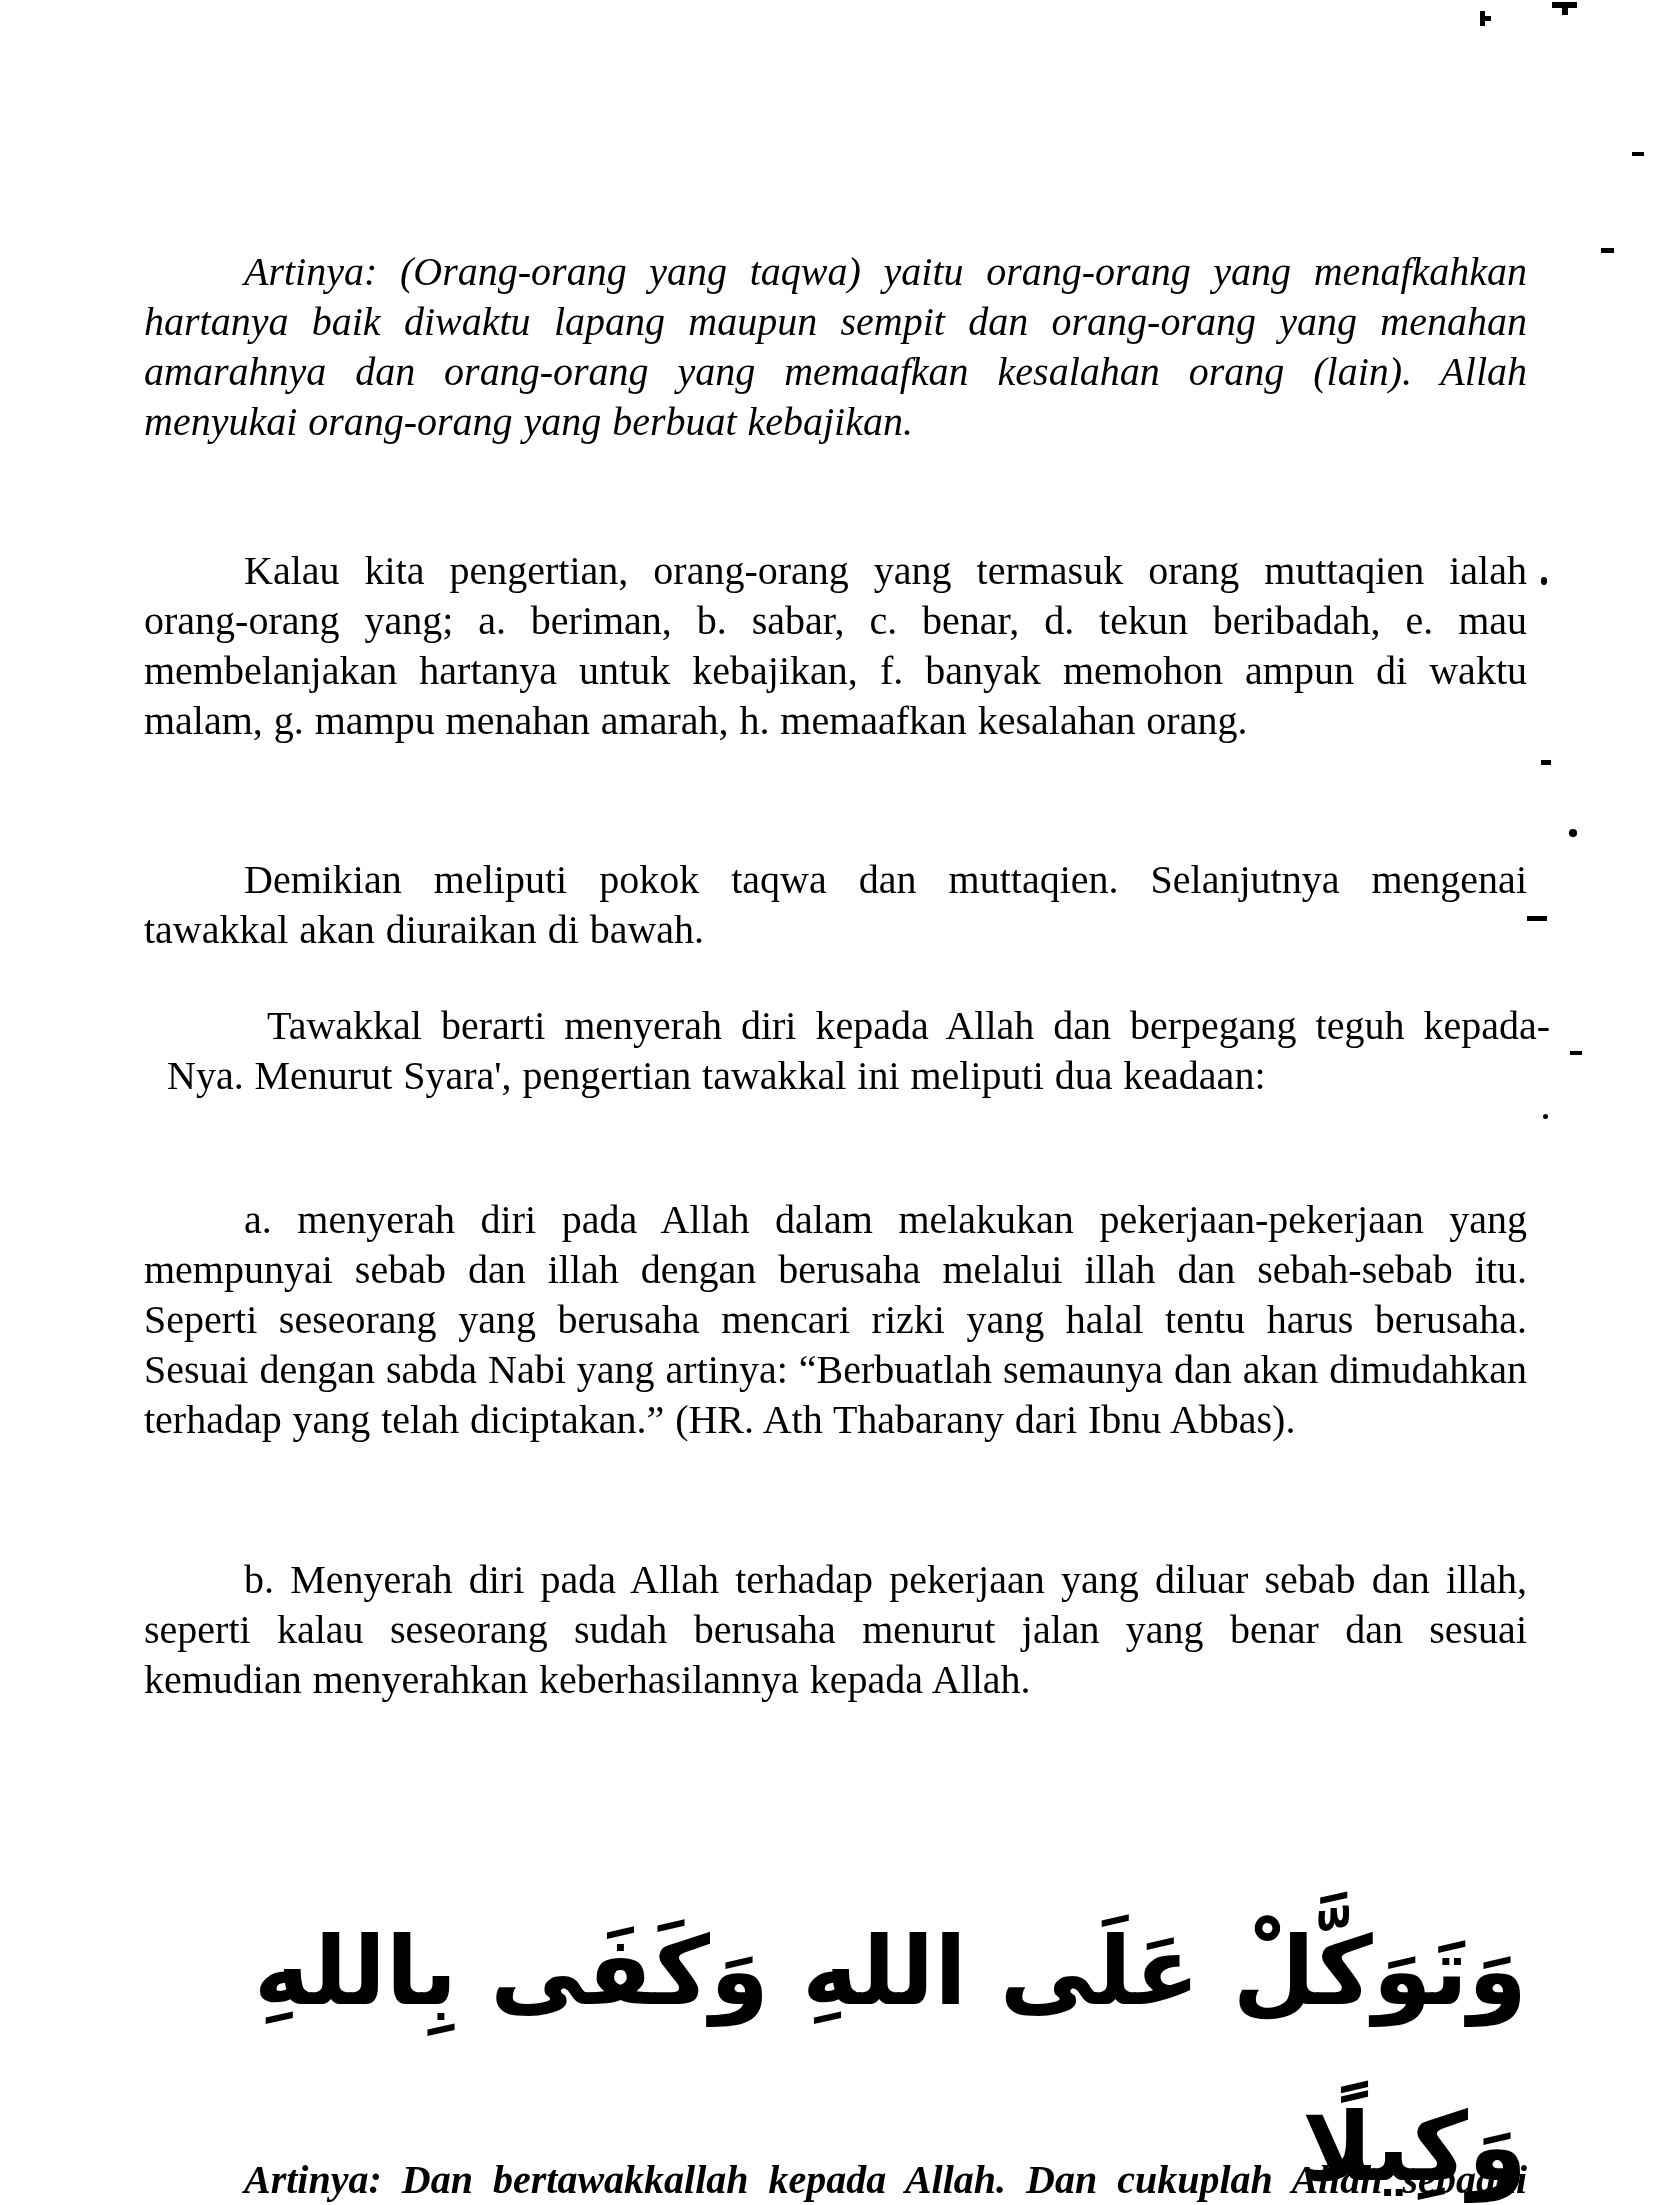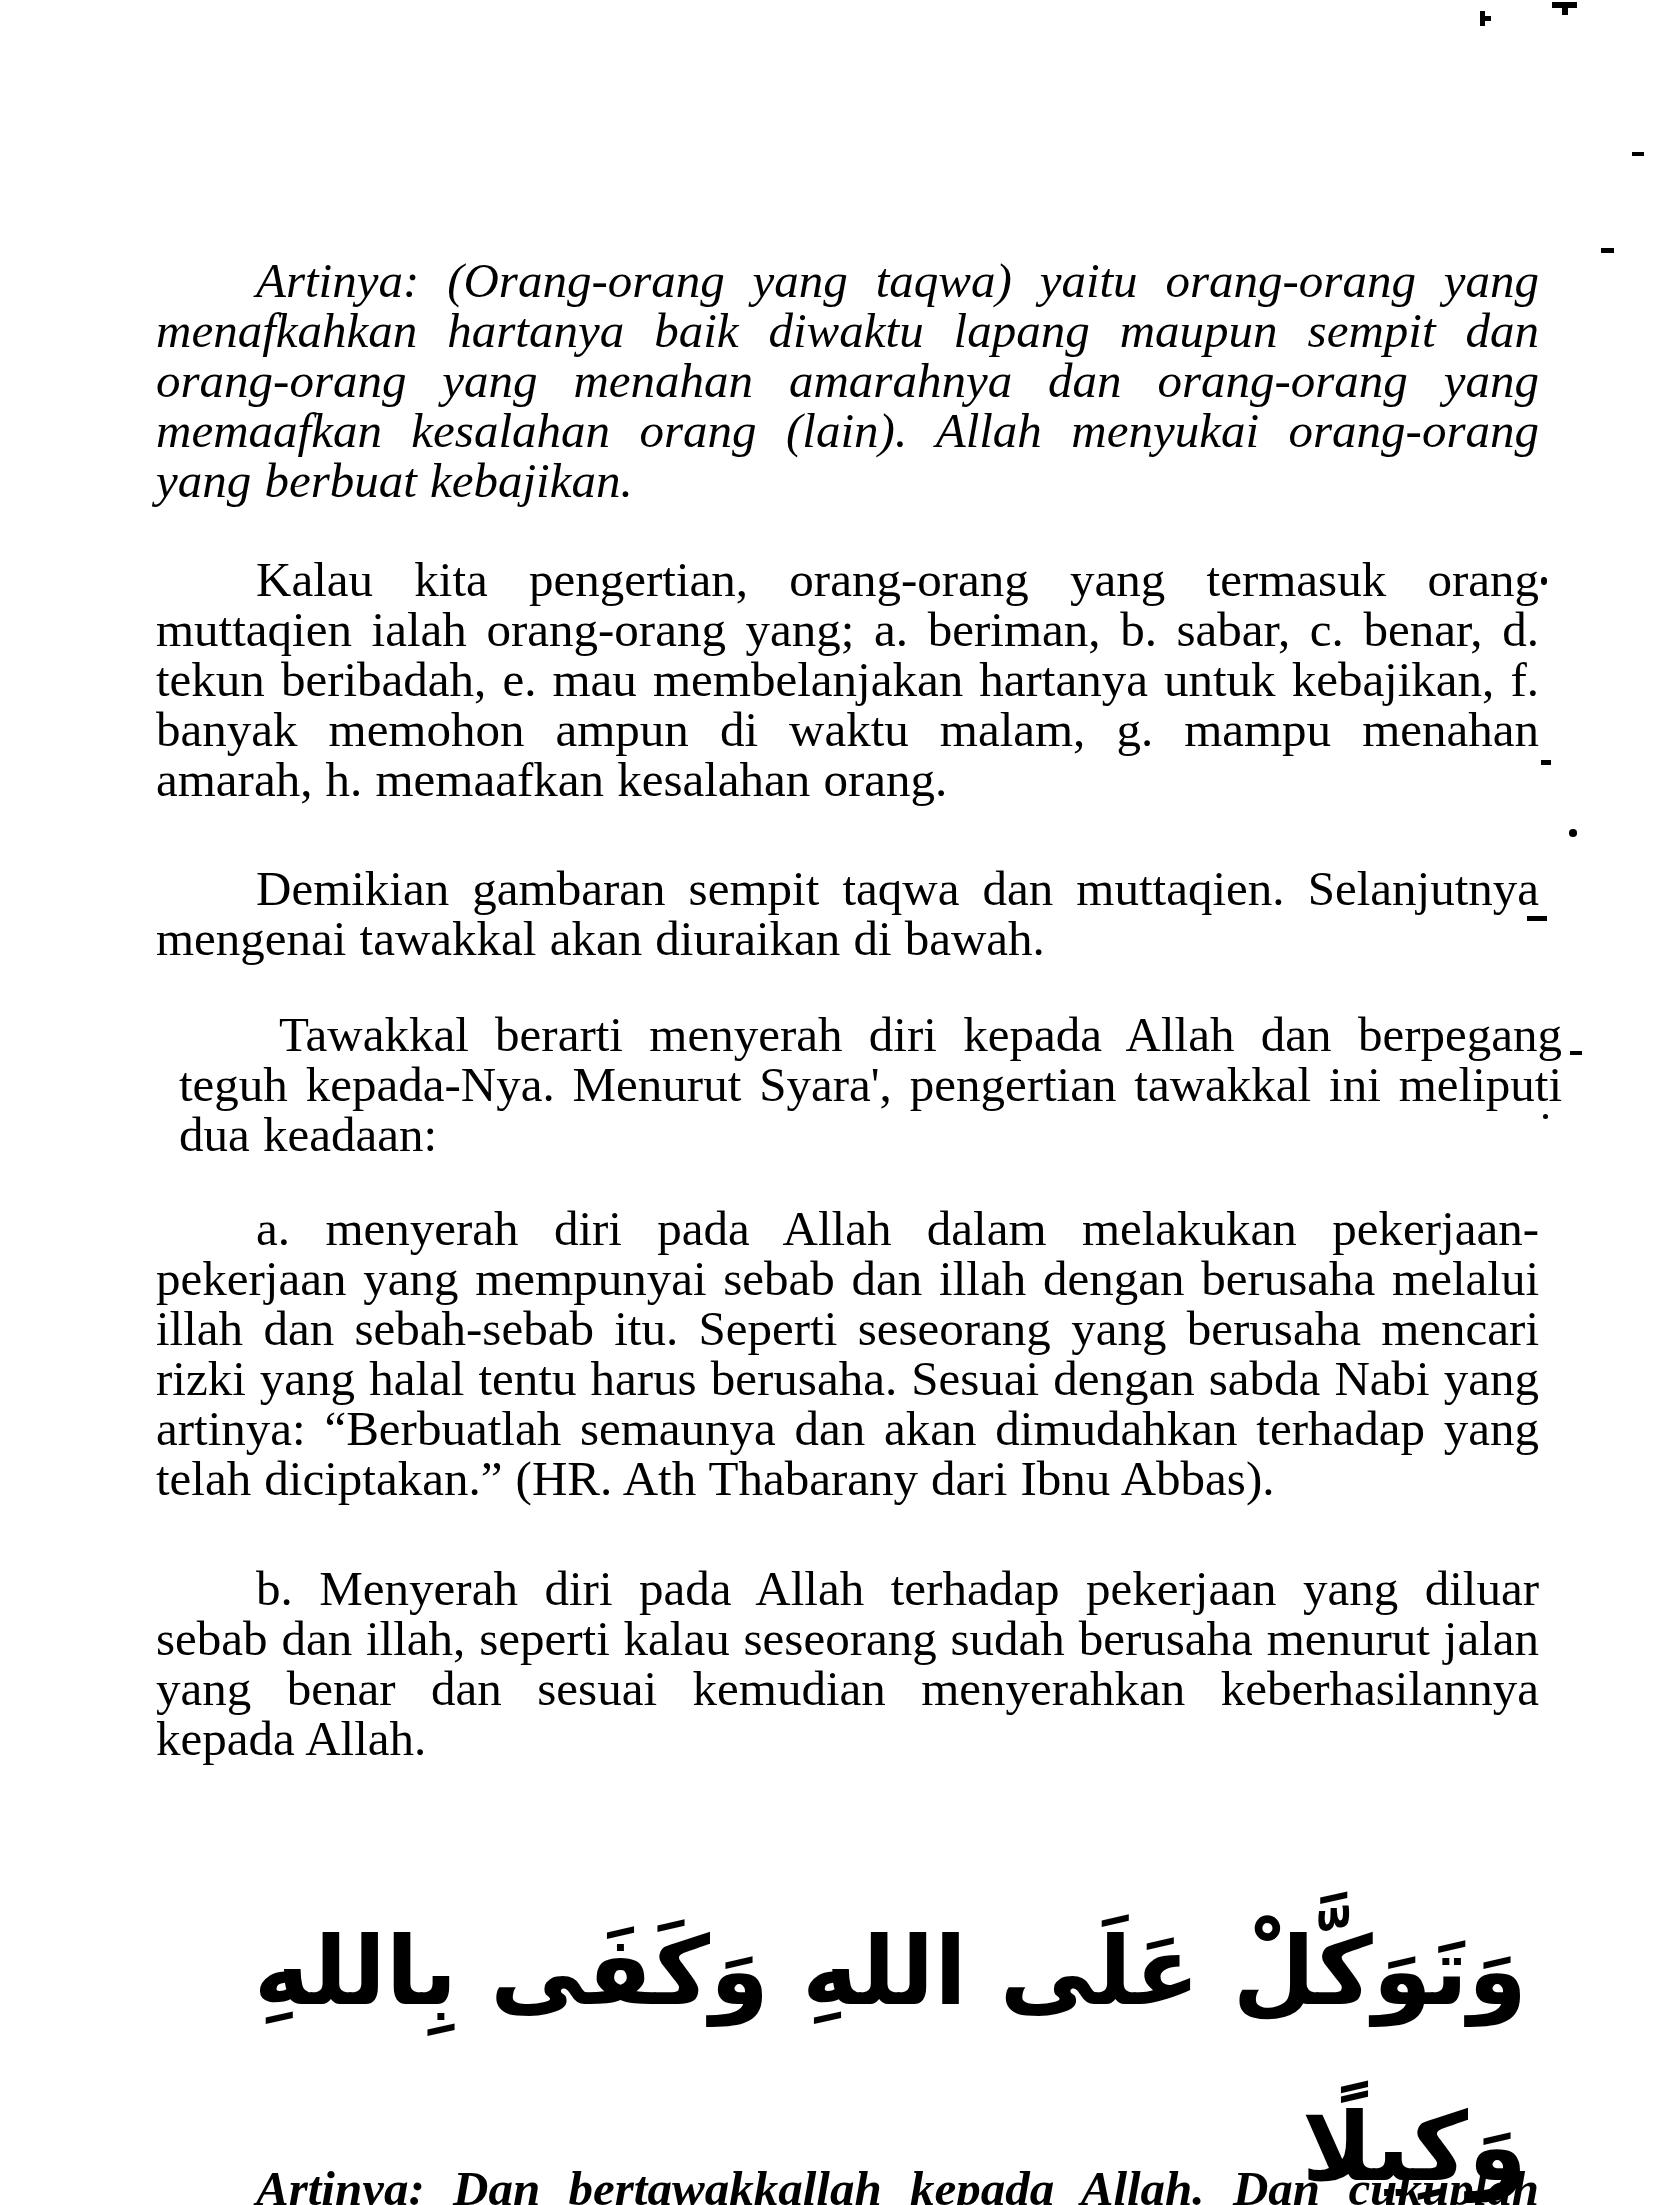--- a/index.html
+++ b/index.html
@@ -7,23 +7,23 @@
     position: relative;
     width: 1669px;
     height: 2477px;
     background: #ffffff;
     font-family: "Liberation Serif", serif;
     color: #000000;
     overflow: hidden;
   }
   .para {
     position: absolute;
-    left: 156px;
+    left: 144px;
     width: 1383px;
-    font-size: 49px;
+    font-size: 40px;
     line-height: 50px;
     text-align: justify;
     text-indent: 100px;
     word-spacing: 0.9px;
   }
   .italic  { font-style: italic; }
   .bolditalic { font-style: italic; font-weight: bold; }
 
   .p1 { top: 207px; }
   .p2 { top: 506px; }
@@ -81,21 +81,21 @@
   <div class="speck s4"></div>
   <div class="speck dot s5"></div>
   <div class="speck s6"></div>
   <div class="speck s7"></div>
   <div class="speck dot s8"></div>
 
   <p class="para italic p1">Artinya: (Orang-orang yang taqwa) yaitu orang-orang yang menafkahkan hartanya baik diwaktu lapang maupun sempit dan orang-orang yang menahan amarahnya dan orang-orang yang memaafkan kesalahan orang (lain). Allah menyukai orang-orang yang berbuat kebajikan.</p>
 
   <p class="para p2">Kalau kita pengertian, orang-orang yang termasuk orang muttaqien ialah orang-orang yang; a. beriman, b. sabar, c. benar, d. tekun beribadah, e. mau membelanjakan hartanya untuk kebajikan, f. banyak memohon ampun di waktu malam, g. mampu menahan amarah, h. memaafkan kesalahan orang.</p>
 
-  <p class="para p3">Demikian gambaran sempit taqwa dan muttaqien. Selanjutnya mengenai tawakkal akan diuraikan di bawah.</p>
+  <p class="para p3">Demikian meliputi pokok taqwa dan muttaqien. Selanjutnya mengenai tawakkal akan diuraikan di bawah.</p>
 
   <p class="para p4">Tawakkal berarti menyerah diri kepada Allah dan berpegang teguh kepada-Nya. Menurut Syara', pengertian tawakkal ini meliputi dua keadaan:</p>
 
   <p class="para pb">b.  Menyerah diri pada Allah terhadap pekerjaan yang diluar sebab dan illah, seperti kalau seseorang sudah berusaha menurut jalan yang benar dan sesuai kemudian menyerahkan keberhasilannya kepada Allah.</p>
 
   <p class="para pa">a.  menyerah diri pada Allah dalam melakukan pekerjaan-pekerjaan yang mempunyai sebab dan illah dengan berusaha melalui illah dan sebah-sebab itu. Seperti seseorang yang berusaha mencari rizki yang halal tentu harus berusaha. Sesuai dengan sabda Nabi yang artinya: “Berbuatlah semaunya dan akan dimudahkan terhadap yang telah diciptakan.” (HR. Ath Thabarany dari Ibnu Abbas).</p>
 
 
   <div class="arabic">وَتَوَكَّلْ عَلَى اللهِ وَكَفَى بِاللهِ وَكِيلًا</div>
 

